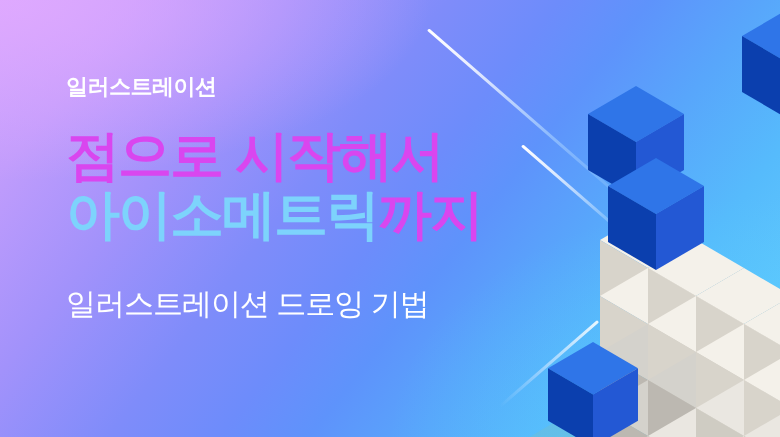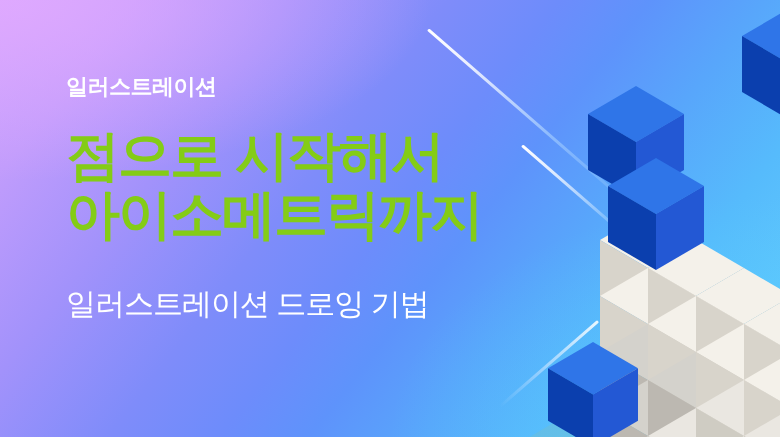--- a/index.html
+++ b/index.html
@@ -52,22 +52,22 @@
   .f-right{clip-path:polygon(100% 25%, 100% 75%, 50% 100%, 50% 50%);}
 
   
   .copy{position:absolute;left:66px;top:76px;width:470px;}
   .eyebrow{
     color:#ffffff;font-size:22px;font-weight:bold;letter-spacing:-0.5px;
     line-height:1;margin:0 0 28px 0;
   }
   .title{margin:0;line-height:1.10;letter-spacing:-2px;}
   .title .ln{display:block;font-size:54px;font-weight:bold;white-space:nowrap;}
-  .t-white{color:#84cc16;}
-  .t-yellow{color:#84cc16;}
+  .t-white{color:#d946ef;}
+  .t-yellow{color:#7dd3fc;}
   .subtitle{
     margin:44px 0 0 0;color:#ffffff;font-size:30px;font-weight:400;
     letter-spacing:-1px;line-height:1;
   }
 </style>
 </head>
 <body>
 
 <div class="stage">
 

